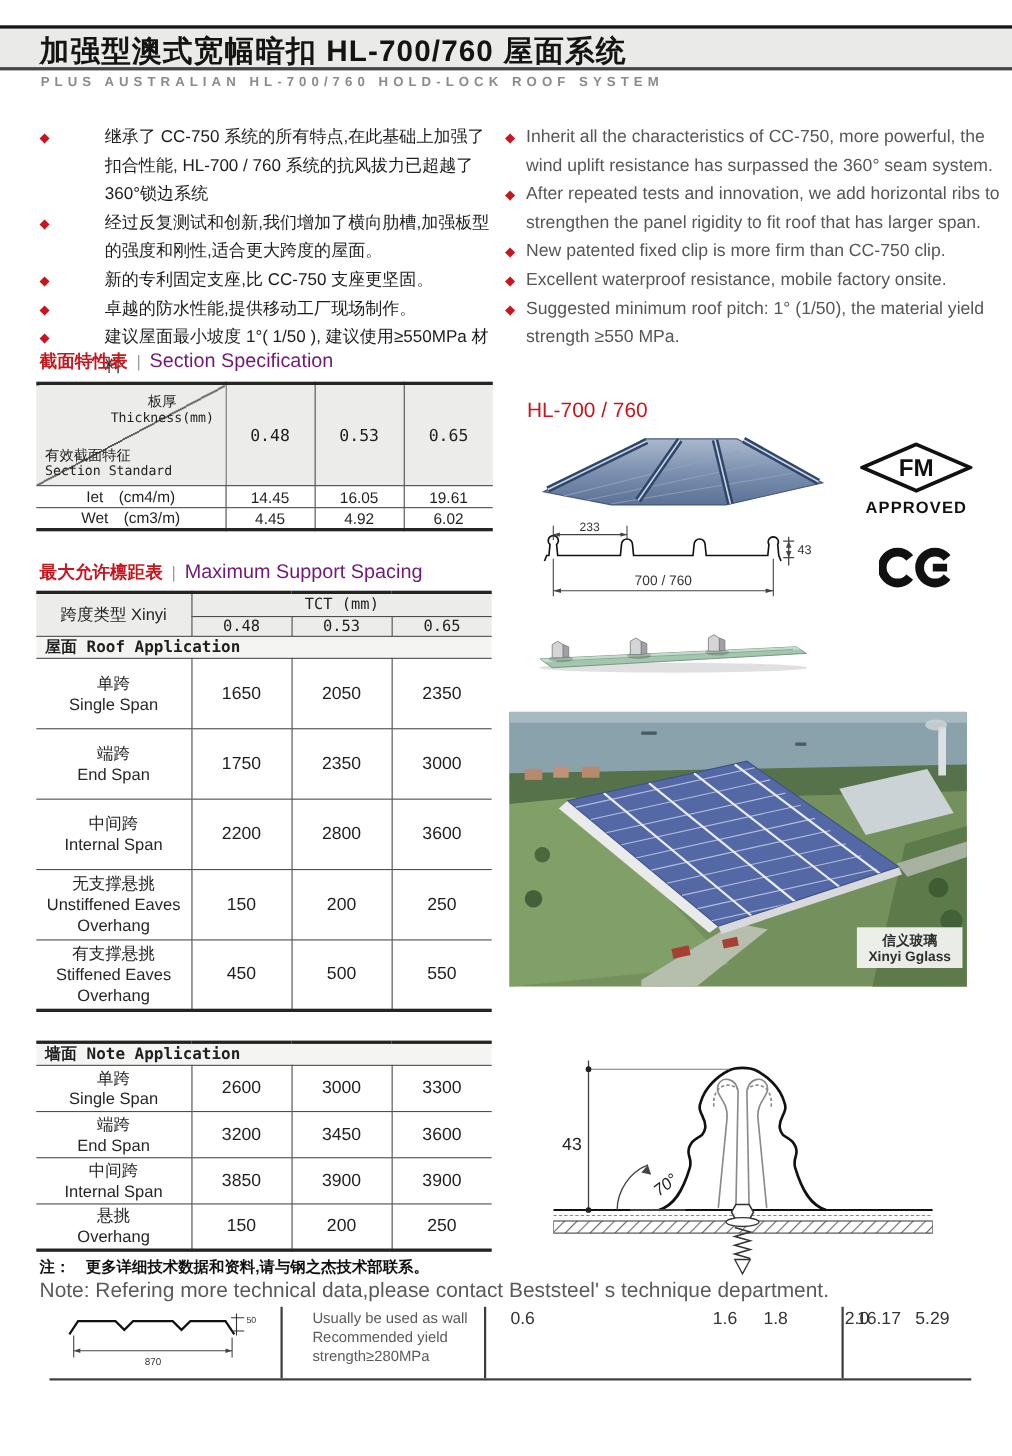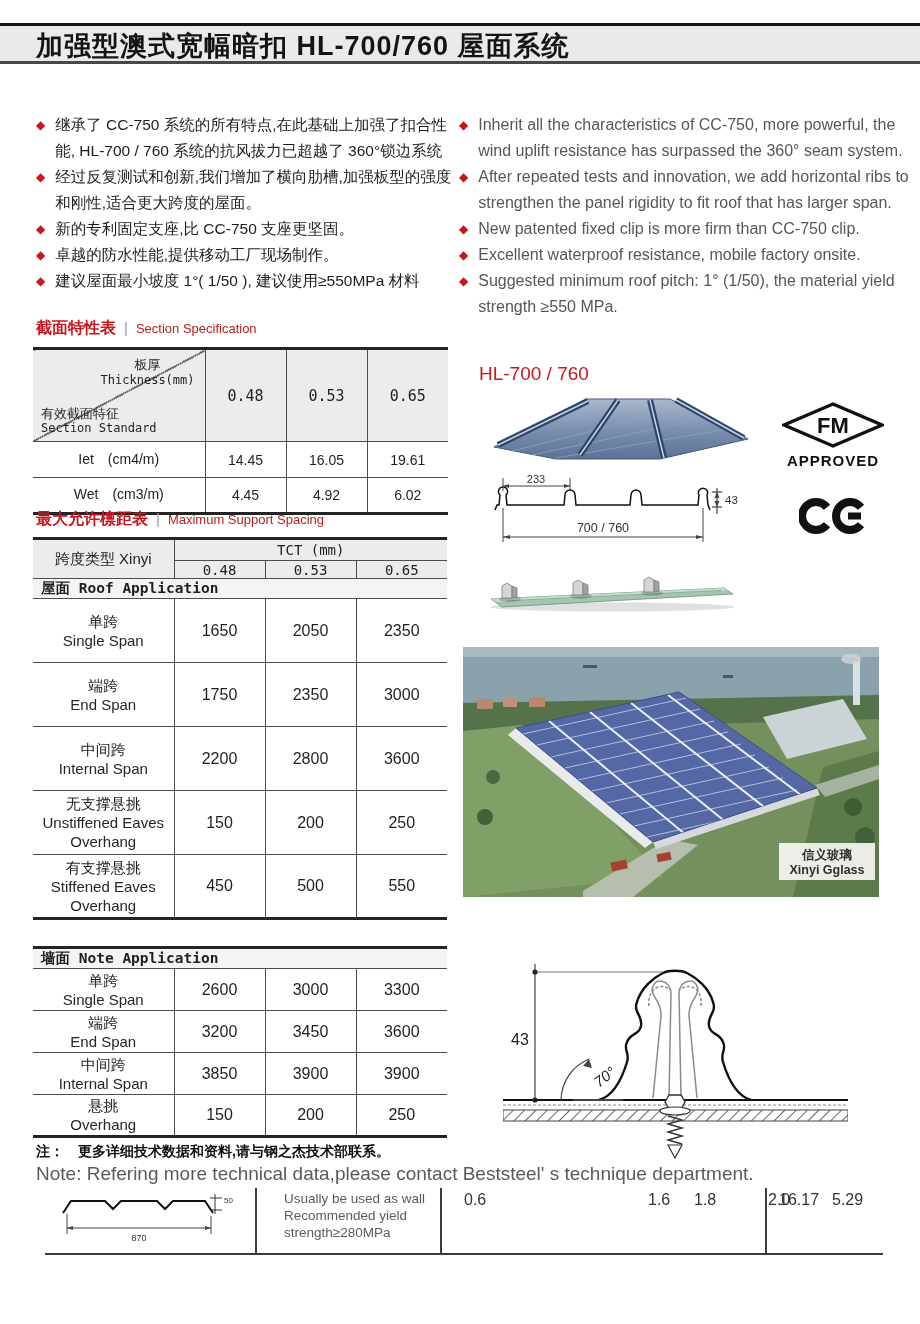--- a/index.html
+++ b/index.html
@@ -13,45 +13,45 @@
   .title-zh { position:absolute; left:36px; top:2px; font-size:27px; font-weight:bold; color:#141414; letter-spacing:1px; white-space:nowrap; }
   .band-rule { position:absolute; left:0; top:61px; width:920px; height:3px; background:#474747; }
   .title-en { position:absolute; left:37px; top:67px; font-size:12px; font-weight:bold; color:#8b8b8b; letter-spacing:4.6px; white-space:nowrap; }
 
   
   .bullets { position:absolute; top:112px; }
   .bullets-zh { left:36px; width:418px; }
   .bullets-en { left:459px; width:452px; }
   .bullet { display:flex; align-items:flex-start; }
   .bullet .dia { color:#c8161e; font-size:12px; line-height:26px; margin-right:10px; flex:0 0 auto; }
-  .bullets-zh .txt { font-size:15.5px; line-height:26px; color:#1d1d1d; font-weight:500; }
+  .bullets-zh .txt { font-size:15.5px; line-height:26px; color:#1d1d1d; font-weight:500;margin-left:40px; }
   .bullets-en .txt { font-size:16px; line-height:26px; color:#565656; }
 
   
   .sec-head { position:absolute; left:36px; white-space:nowrap; }
   .sec-head .zh { color:#c8161e; font-size:16px; font-weight:bold; }
   .sec-head .sep { color:#9a9a9a; font-size:15px; margin:0 8px; }
-  .sec-head .en { color:#b91c1c; font-size:13px; }
+  .sec-head .en { color:#701a75; font-size:18px; }
 
   
   table { border-collapse:collapse; table-layout:fixed; position:absolute; left:33px;
     border-top:3px solid #242424; border-bottom:3px solid #242424; font-family:"Liberation Sans", sans-serif; }
   td { border:1px solid #4d4d4d; text-align:center; vertical-align:middle; color:#1f1f1f;margin-left:48px; }
   tr td:first-child { border-left:none; }
   tr td:last-child { border-right:none; }
   .mono { font-family:"DejaVu Sans Mono", monospace; }
 
   .t1 { top:347px; width:415px; }
   .t1 .hdr td { background:#ececea; font-size:15px; }
   .t1 td.diag { position:relative; height:93px;
     background:linear-gradient(to bottom right, rgba(0,0,0,0) calc(50% - 0.8px), #5a5a5a calc(50% - 0.8px), #5a5a5a calc(50% + 0.8px), rgba(0,0,0,0) calc(50% + 0.8px)), #ececea; }
   .t1 .d-top { position:absolute; top:7px; right:10px; text-align:center; font-size:13px; line-height:15px; }
   .t1 .d-bot { position:absolute; bottom:6px; left:8px; text-align:left; font-size:13px; line-height:14px; }
   .t1 .small { font-size:12px; }
-  .t1 .data td { height:36px; font-size:14px; }
+  .t1 .data td { height:20px; font-size:14px; }
 
   .t2 { top:537px; width:414px; }
   .t3 { top:946px; width:414px; }
   .t2 .hdr td, .t3 .hdr td { background:#ececea; }
   .t2 td.tct { height:22px; font-size:14px; }
   .t2 td.thk { height:18px; font-size:14px; }
   .t2 td.spanlbl { font-size:15px; background:#ececea; }
   .secrow td { background:#f4f4f2; text-align:left; padding-left:8px; height:20px; font-size:14.5px; font-weight:bold; }
   .t2 .data td { height:64px; }
   .t3 .data td { height:42px; }
@@ -75,20 +75,21 @@
 </style>
 </head>
 <body>
 
 <div class="page">
 
   <div class="title-band">
     <div class="title-zh">加强型澳式宽幅暗扣 HL-700/760 屋面系统</div>
   </div>
   <div class="band-rule"></div>
+  <div class="title-en">PLUS AUSTRALIAN HL-700/760 HOLD-LOCK ROOF SYSTEM</div>
 
   <div class="bullets bullets-zh">
     <div class="bullet">
         <span class="dia">◆</span>
         <span class="txt">继承了 CC-750 系统的所有特点,在此基础上加强了扣合性能, HL-700 / 760 系统的抗风拔力已超越了 360°锁边系统</span>
       </div>
     <div class="bullet">
         <span class="dia">◆</span>
         <span class="txt">经过反复测试和创新,我们增加了横向肋槽,加强板型的强度和刚性,适合更大跨度的屋面。</span>
       </div>

